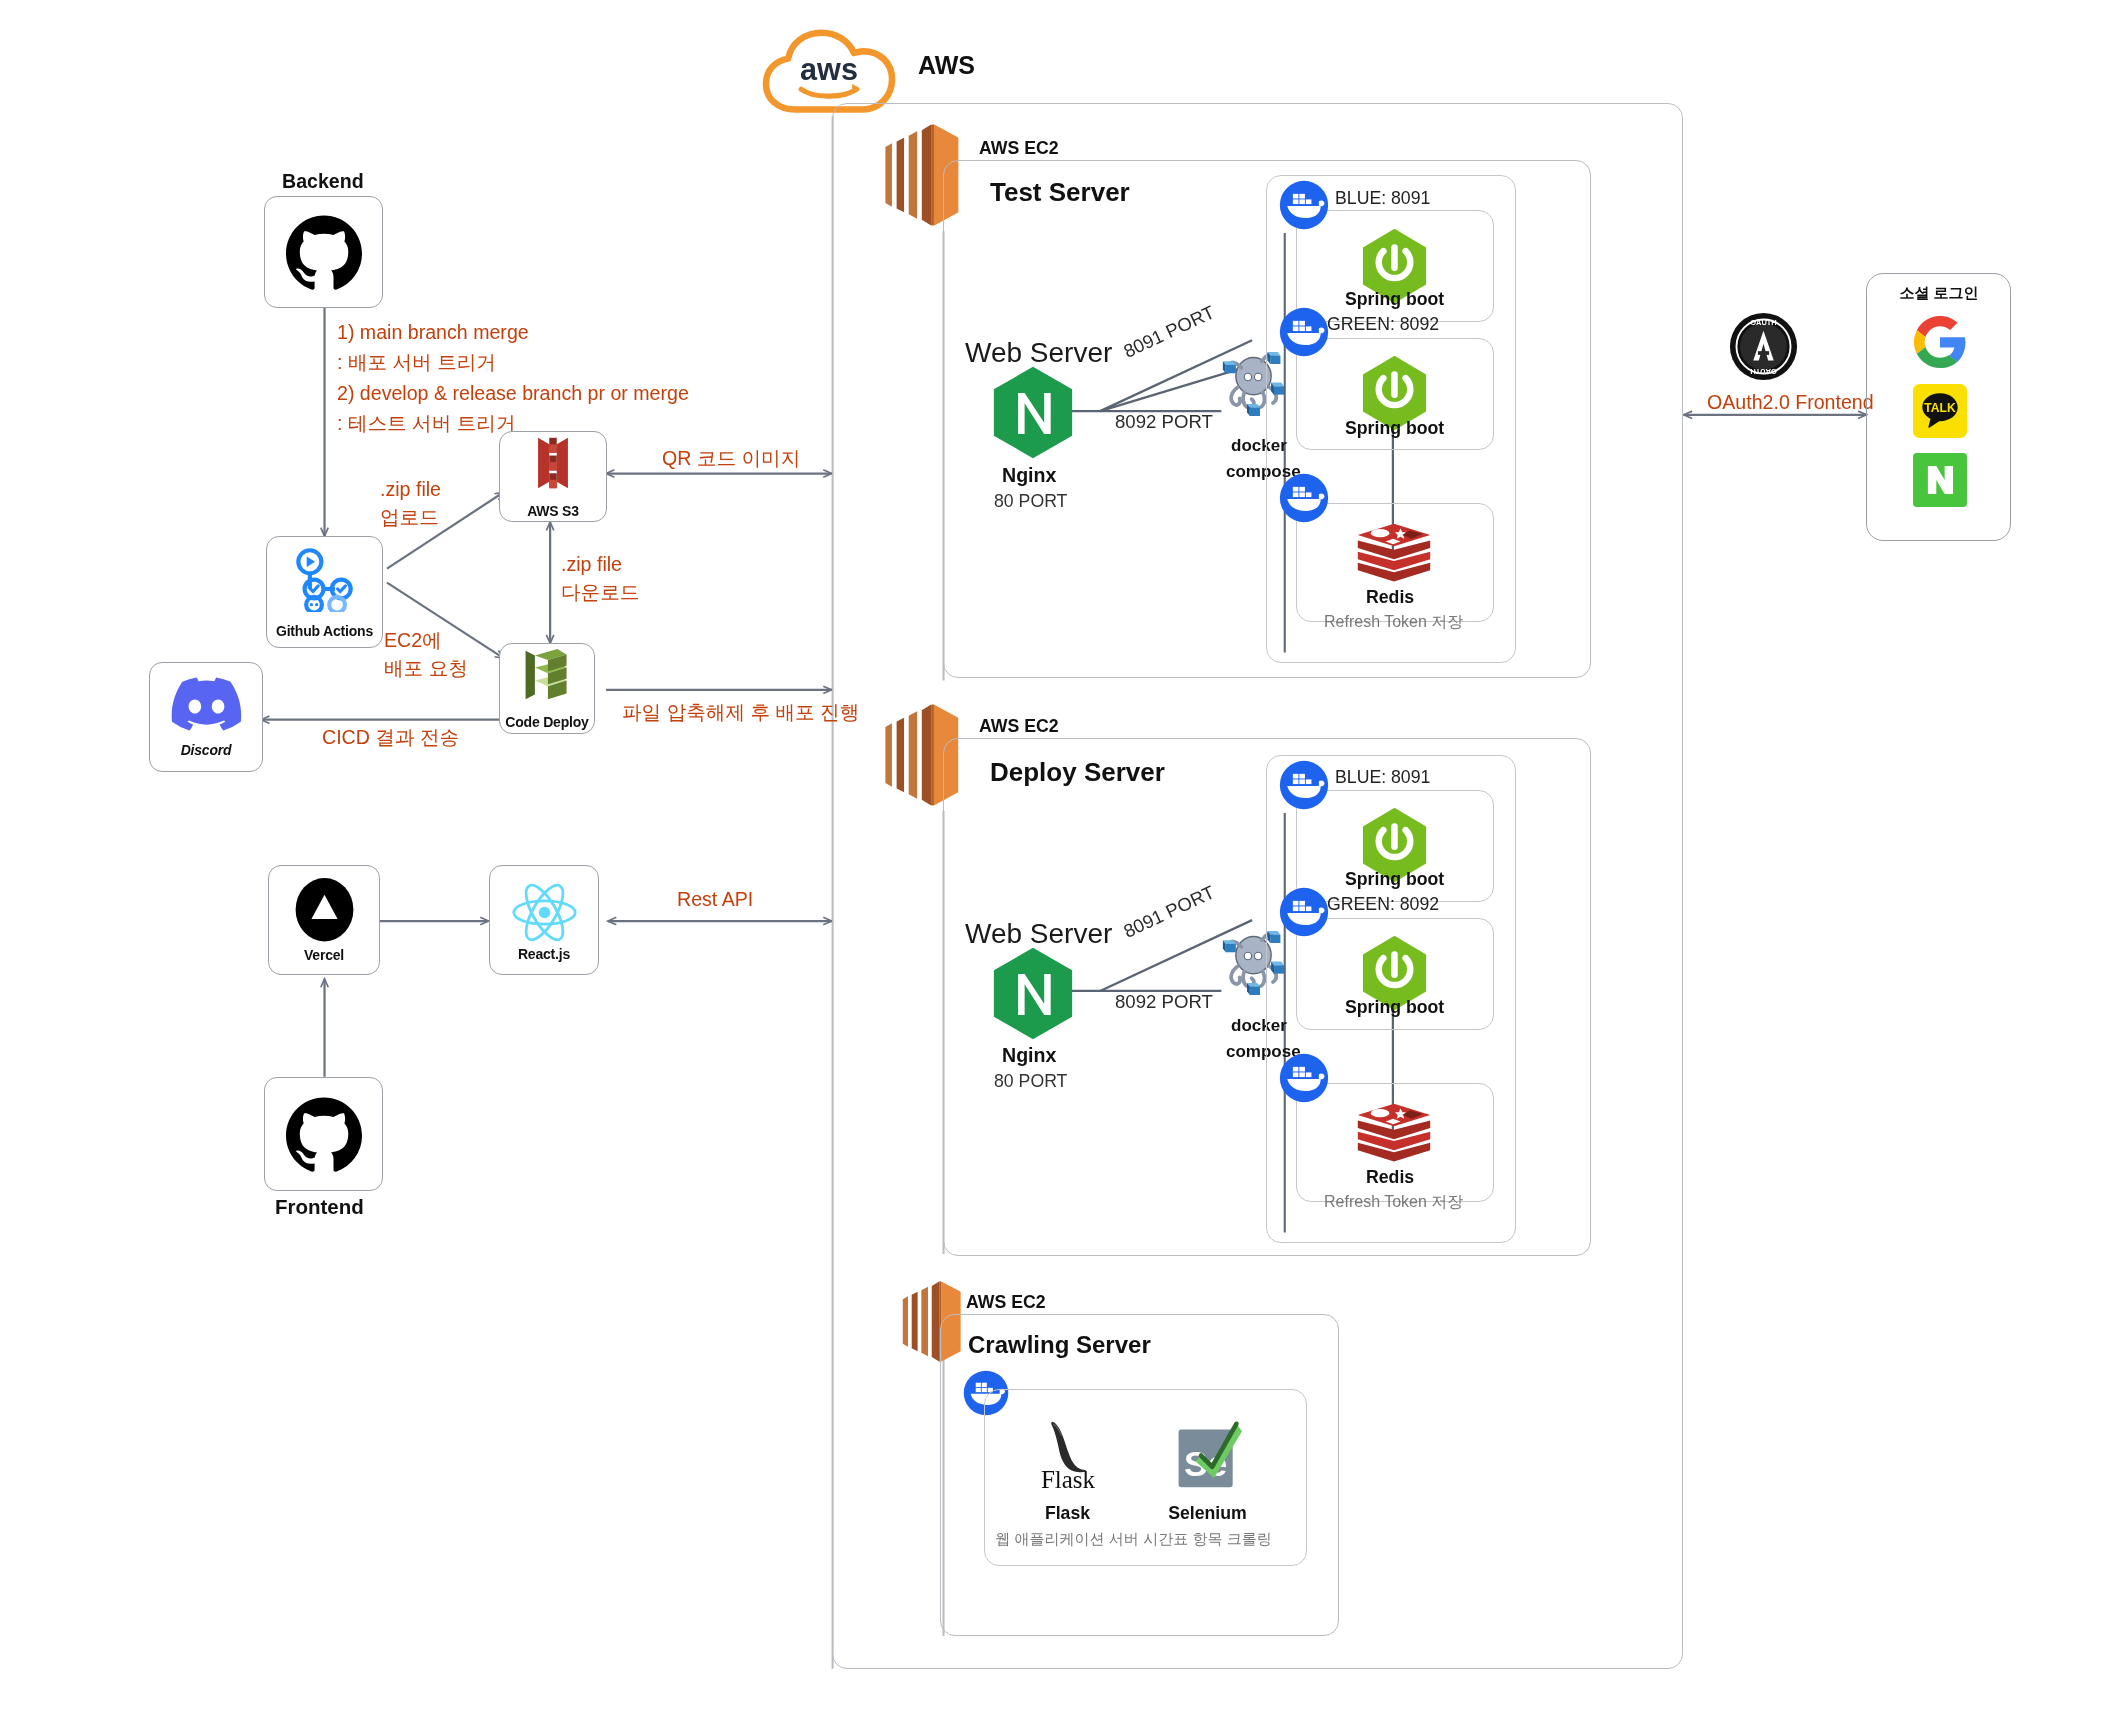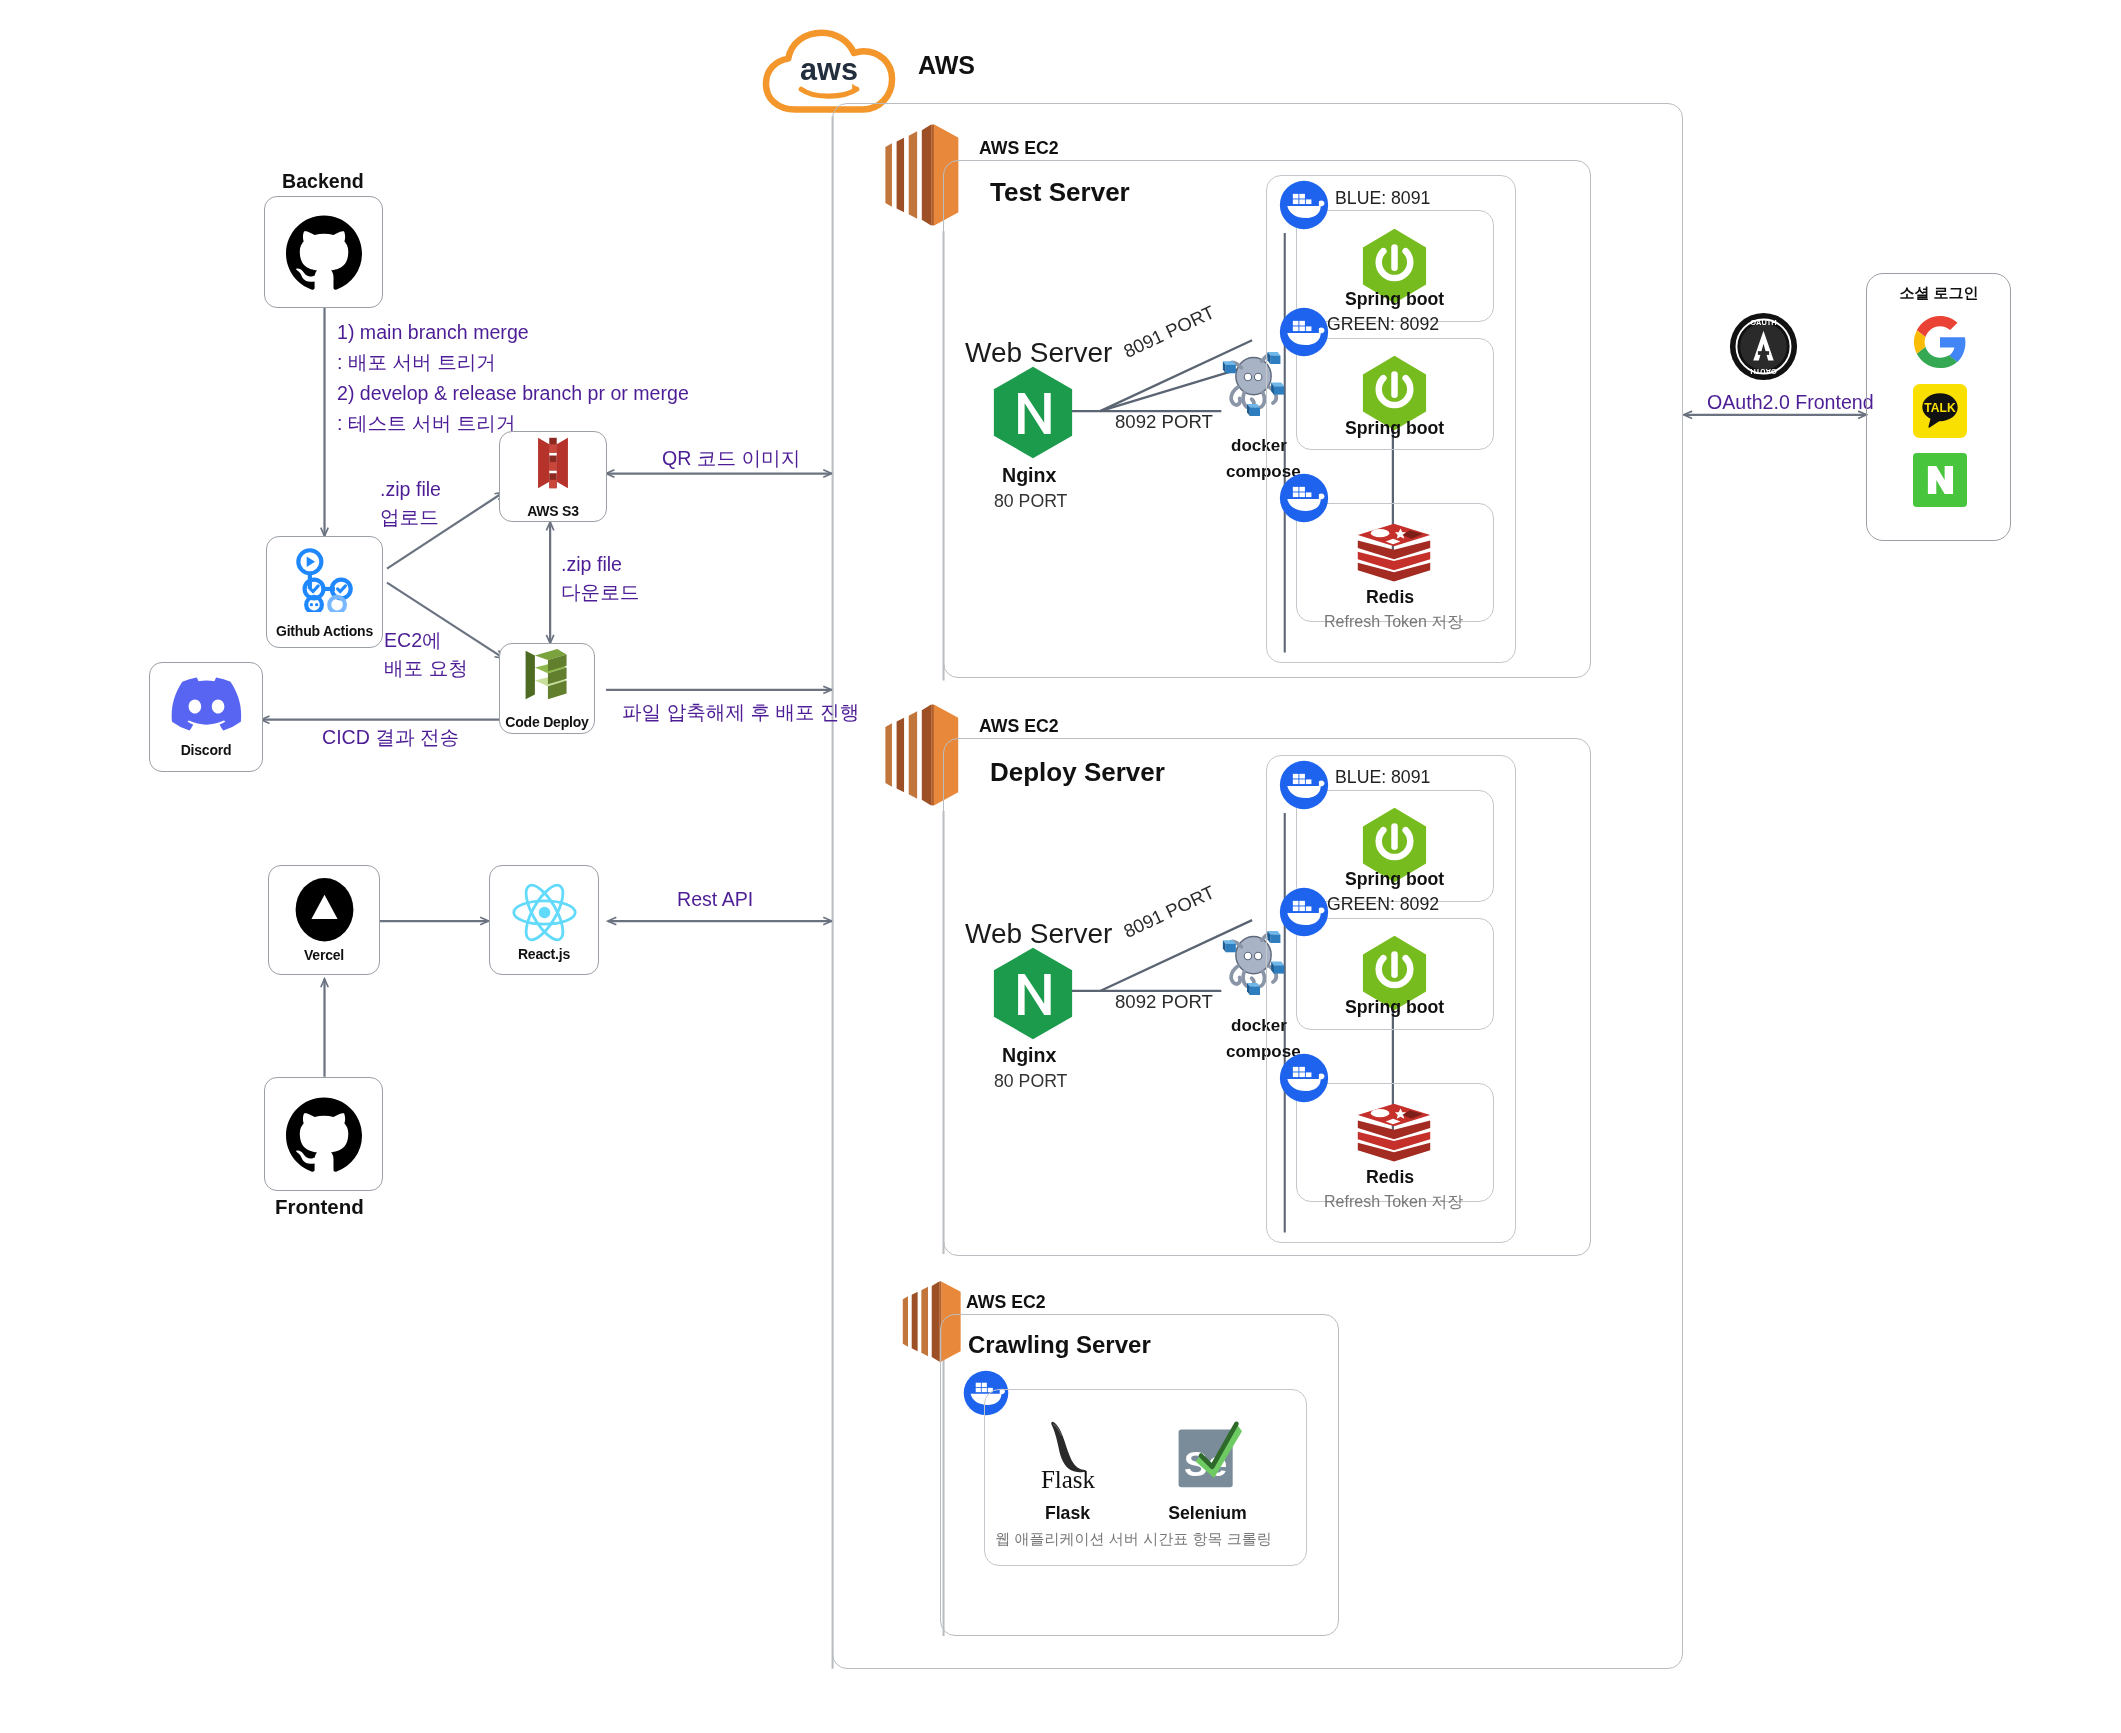--- a/index.html
+++ b/index.html
@@ -40,21 +40,21 @@
   .box-title {
     position:absolute;
     font-weight:bold;
     color:#111;
     white-space:nowrap;
   }
   .ec2-tag { font-size:17.7px; font-weight:bold; }
   .srv-title { font-size:26px; font-weight:bold; }
 
   
-  .tl { position:absolute; font-size:19.6px; color:#4c1d95; white-space:nowrap; line-height:1.55; }
+  .tl { position:absolute; font-size:19.6px; color:#c2410c; white-space:nowrap; line-height:1.55; }
   .tl.port { font-size:18.6px; color:#2b2b2b; }
   .tl.ws { font-size:28px; color:#1a1a1a; }
 
   
   .aws-cloud {
     position:absolute; width:138px; height:89px;
   }
 
   
   .ec2icon { position:absolute; }
@@ -213,21 +213,21 @@
       <path d="M30,28 L50,22 L50,34 L30,40 Z" fill="#617F2D"></path>
       <path d="M30,42 L50,36 L50,50 L30,56 Z" fill="#617F2D"></path>
     </svg>
     <div class="card-lbl" style="font-size:14px;">Code Deploy</div>
   </div>
 
   <div class="card" style="left:149px; top:662px; width:114px; height:110px;">
     <svg width="71" height="54" viewBox="0 0 71 55">
       <path fill="#5865F2" d="M60.1,4.9A58.5,58.5,0,0,0,45.6.5a.2.2,0,0,0-.2.1,40.8,40.8,0,0,0-1.8,3.7,54,54,0,0,0-16.2,0A37.4,37.4,0,0,0,25.5.6a.2.2,0,0,0-.2-.1A58.4,58.4,0,0,0,10.8,4.9a.2.2,0,0,0-.1.1C1.6,18.7-.9,32.1.3,45.4a.2.2,0,0,0,.1.2,58.8,58.8,0,0,0,17.7,9,.2.2,0,0,0,.2-.1,42,42,0,0,0,3.6-5.9.2.2,0,0,0-.1-.3,38.7,38.7,0,0,1-5.5-2.6.2.2,0,0,1,0-.4l1.1-.9a.2.2,0,0,1,.2,0,41.9,41.9,0,0,0,35.6,0,.2.2,0,0,1,.2,0l1.1.9a.2.2,0,0,1,0,.4,36.3,36.3,0,0,1-5.5,2.6.2.2,0,0,0-.1.3,47.2,47.2,0,0,0,3.6,5.9.2.2,0,0,0,.2.1,58.6,58.6,0,0,0,17.7-9,.2.2,0,0,0,.1-.2c1.5-15.4-2.5-28.7-10.4-40.4A.2.2,0,0,0,60.1,4.9ZM23.7,37.3c-3.5,0-6.4-3.2-6.4-7.2s2.8-7.2,6.4-7.2,6.4,3.3,6.4,7.2S27.2,37.3,23.7,37.3Zm23.6,0c-3.5,0-6.4-3.2-6.4-7.2s2.8-7.2,6.4-7.2,6.4,3.3,6.4,7.2S50.8,37.3,47.3,37.3Z"></path>
     </svg>
-    <div class="card-lbl" style="font-size:14px;">Discord</div>
+    <div class="card-lbl" style="font-size:14px;font-style:italic;">Discord</div>
   </div>
 
   <div class="tl" style="left:322px; top:722px;">CICD 결과 전송</div>
 
   <div class="tl" style="left:662px; top:443px;">QR 코드 이미지</div>
 
   <div class="tl" style="left:622px; top:697px;">파일 압축해제 후 배포 진행</div>
 
   <div class="card" style="left:268px; top:865px; width:112px; height:110px;">
     <svg width="69" height="69" viewBox="0 0 74 74">

